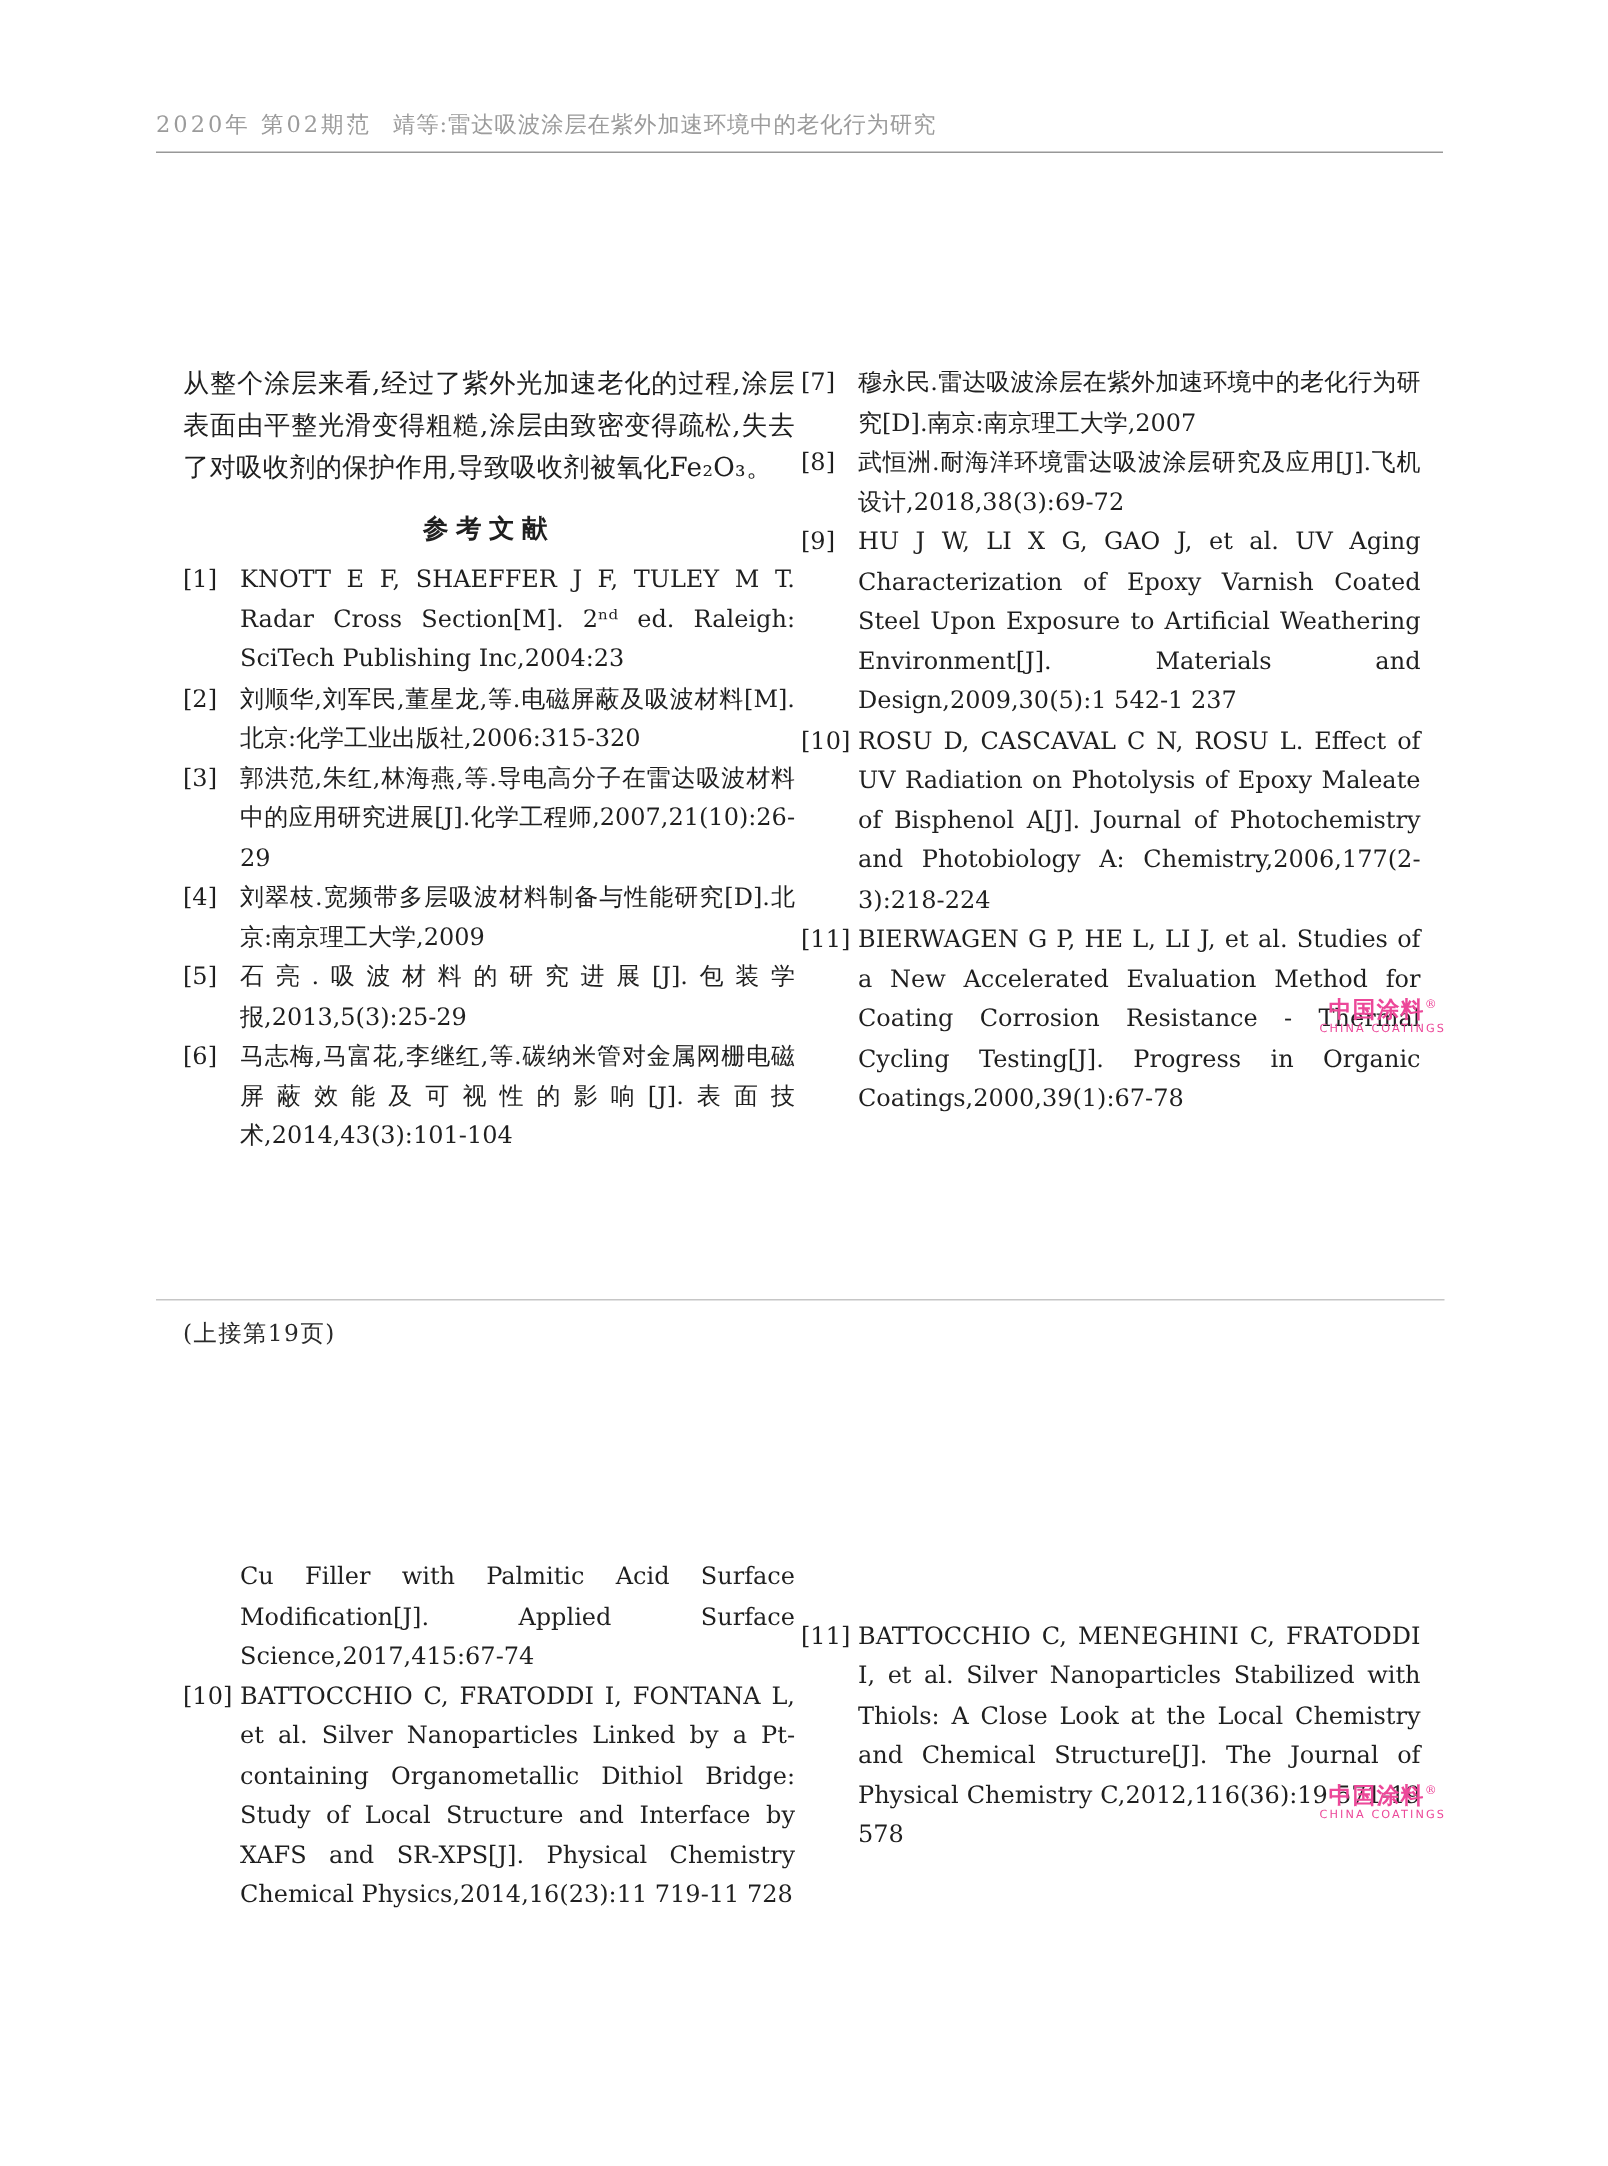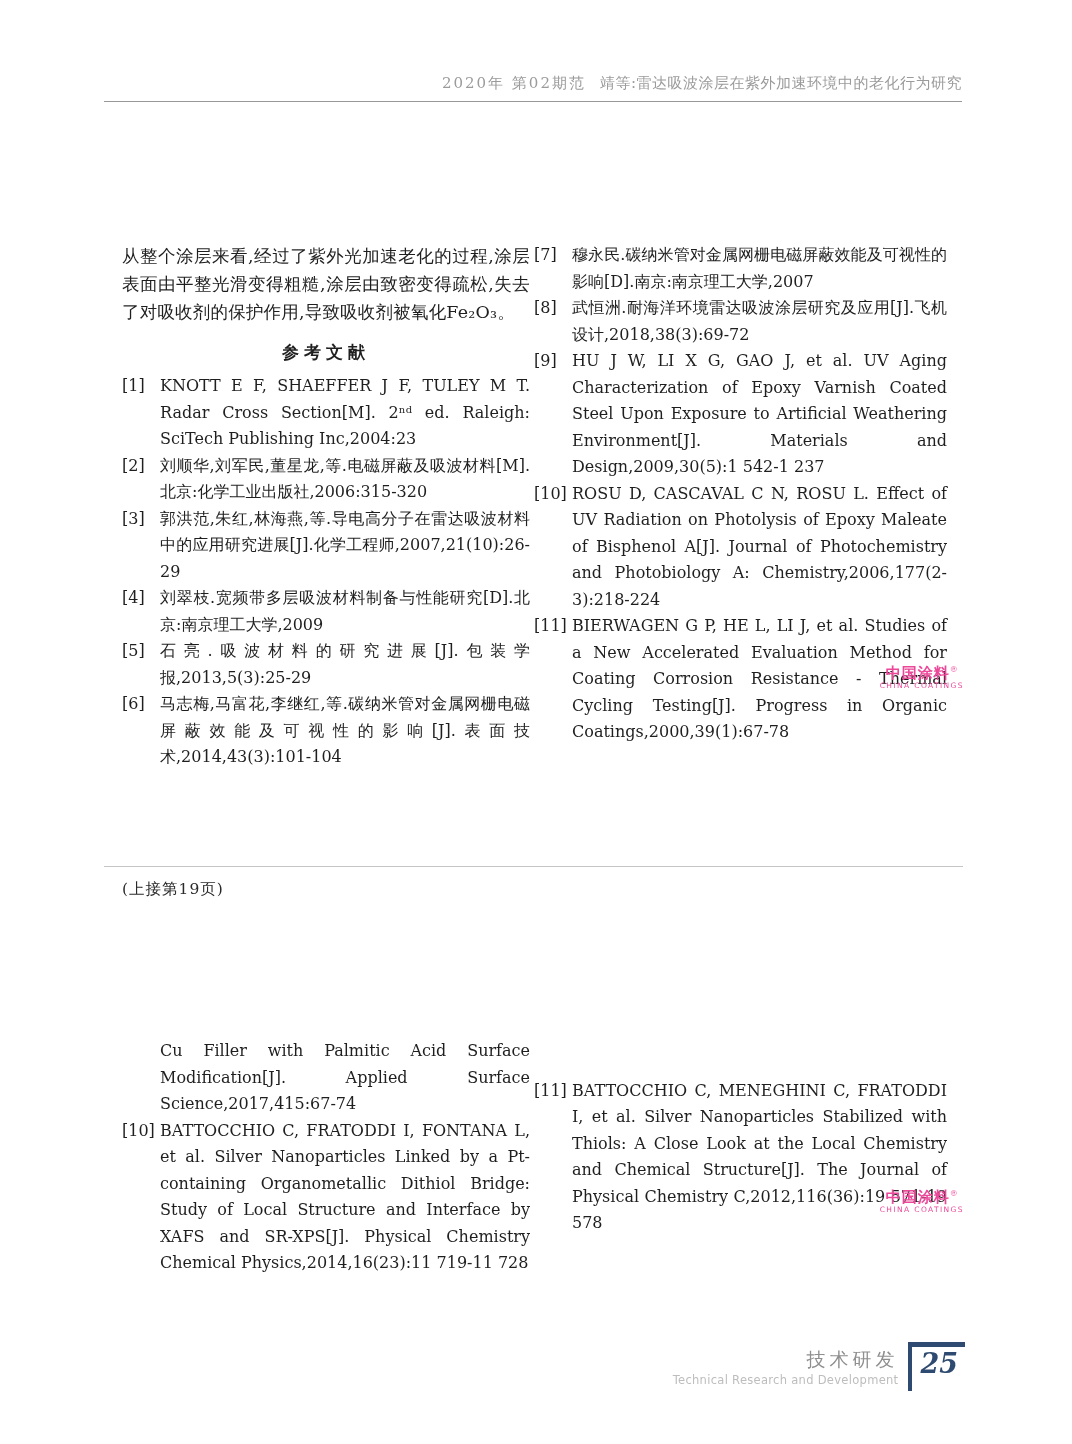--- a/index.html
+++ b/index.html
@@ -16,21 +16,21 @@
     color: #1f1f1f;
   }
 
   
   .page-header {
     position: absolute;
     left: 104px;
     right: 110px;
     top: 74px;
     display: flex;
-    justify-content: flex-end;
+    justify-content: flex-start;
     align-items: baseline;
     padding-bottom: 8px;
     border-bottom: 1px solid #989898;
     font-size: 15px;
     color: #9b9b9b;
   }
   .hdr-issue { letter-spacing: 2px; }
   .hdr-title { letter-spacing: 0.5px; }
 
   
@@ -202,21 +202,21 @@
             <span class="ref-num">[6]</span>
             <span class="ref-text">马志梅,马富花,李继红,等.碳纳米管对金属网栅电磁屏蔽效能及可视性的影响[J].表面技术,2014,43(3):101-104</span>
           </li>
         </ol>
     </div>
     <div class="col right">
       <ol class="refs">
 
           <li class="ref">
             <span class="ref-num">[7]</span>
-            <span class="ref-text">穆永民.碳纳米管对金属网栅电磁屏蔽效能及可视性的影响[D].南京:南京理工大学,2007</span>
+            <span class="ref-text">穆永民.雷达吸波涂层在紫外加速环境中的老化行为研究[D].南京:南京理工大学,2007</span>
           </li>
 
           <li class="ref">
             <span class="ref-num">[8]</span>
             <span class="ref-text">武恒洲.耐海洋环境雷达吸波涂层研究及应用[J].飞机设计,2018,38(3):69-72</span>
           </li>
 
           <li class="ref">
             <span class="ref-num">[9]</span>
             <span class="ref-text">HU J W, LI X G, GAO J, et al. UV Aging Characterization of Epoxy Varnish Coated Steel Upon Exposure to Artificial Weathering Environment[J]. Materials and Design,2009,30(5):1 542-1 237</span>
@@ -273,23 +273,14 @@
     </div>
   </section>
 
   <div class="logo logo-bottom">
     <div>
       <span class="logo-cn">中国涂料</span><span class="logo-mark">®</span>
     </div>
     <div class="logo-en">CHINA COATINGS</div>
   </div>
 
-  <footer class="page-footer">
-    <div class="footer-text">
-      <div class="footer-cn">技术研发</div>
-      <div class="footer-en">Technical Research and Development</div>
-    </div>
-    <div class="pagenum-box">
-      <span class="pagenum">25</span>
-    </div>
-  </footer>
 
 </div>
 
 </body></html>

